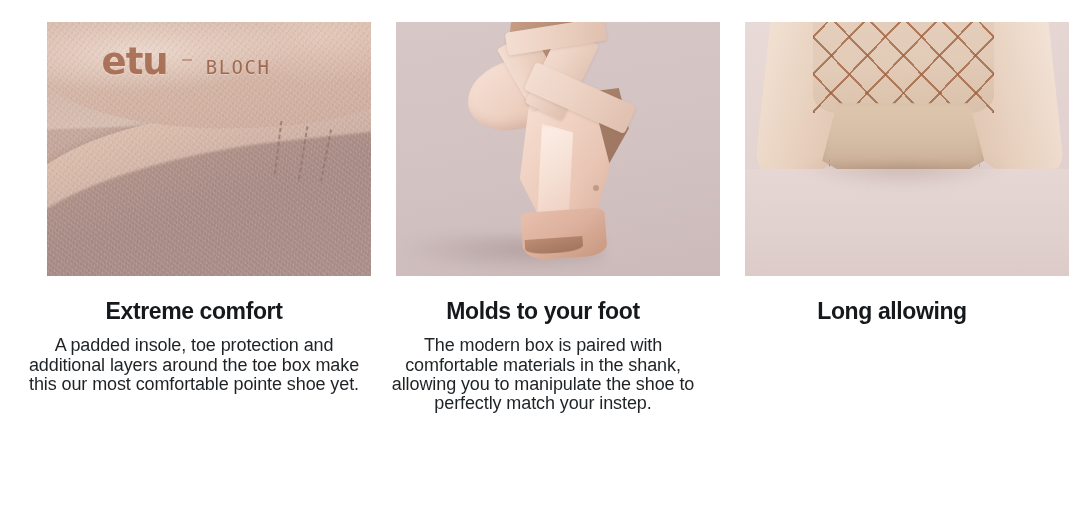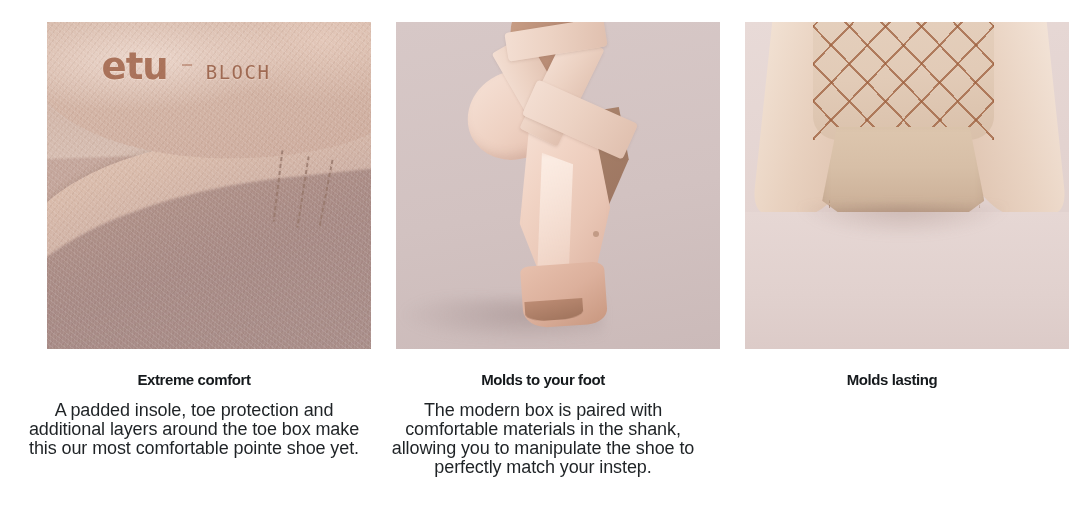--- a/index.html
+++ b/index.html
@@ -25,29 +25,29 @@
 
   .feature-card {
     width: 324px;
     display: flex;
     flex-direction: column;
     align-items: center;
   }
 
   .feature-image {
     width: 324px;
-    height: 327px;
+    height: 254px;
     position: relative;
     overflow: hidden;
     flex: none;
     margin-left: 29px;
   }
 
   .feature-heading {
-    font-size: 15px;
+    font-size: 23px;
     font-weight: bold;
     color: #15191c;
     letter-spacing: -0.4px;
     margin-top: 23px;
     text-align: center;
     line-height: 1.1;
   }
 
   .feature-body {
     font-size: 18px;
@@ -341,16 +341,16 @@
       <div class="toebox-wall-l"></div>
       <div class="toebox-wall-r"></div>
       <div class="sole-suede">
         <div class="hatch"></div>
       </div>
       <div class="platform"></div>
       <div class="platform-stitch"></div>
       <div class="toebox-floor"></div>
       <div class="toebox-shadow"></div>
     </div>
-    <div class="feature-heading">Molds lasting</div>
+    <div class="feature-heading">Long allowing</div>
   </div>
 
 </div>
 
 </body></html>

